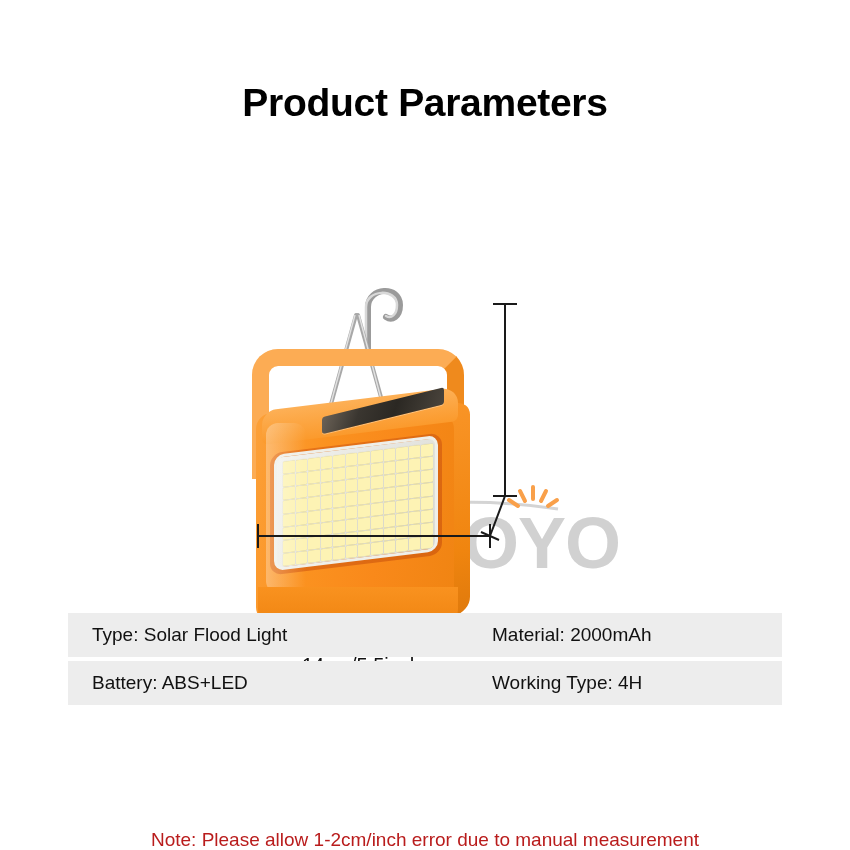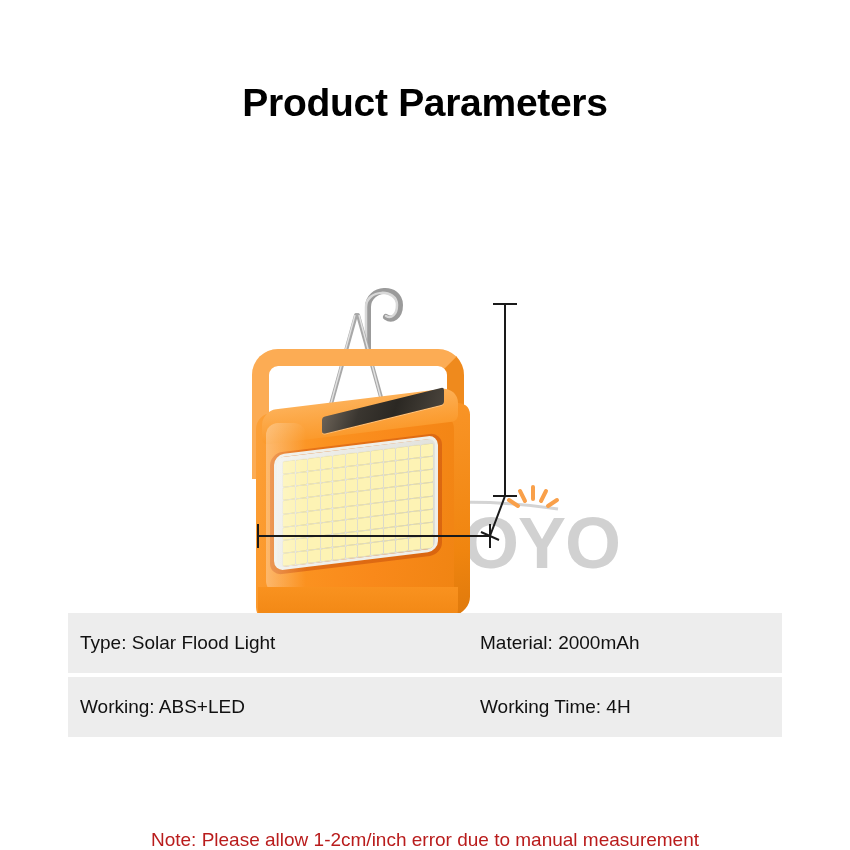--- a/index.html
+++ b/index.html
@@ -124,22 +124,22 @@
   .dim-label{
     position:absolute;font-size:20px;color:#111;white-space:nowrap;
   }
   .lbl-h{left:520px;top:340px;}
   .lbl-d{left:497px;top:478px;}
   .lbl-w{left:302px;top:503px;}
 
   
   .specs{position:absolute;left:68px;top:572px;width:714px;}
   .row{
-    position:relative;height:60px;background:#ededed;margin-bottom:4px;
-    display:flex;align-items:center;
+    position:relative;height:44px;background:#ededed;margin-bottom:4px;
+    display:flex;align-items:center;padding-left:12px;
   }
   .cell{font-size:19px;color:#111;padding-left:12px;}
   .cell.c1{width:400px;}
   .cell.c2{padding-left:0;}
   .note{
     position:absolute;left:0;top:788px;width:850px;text-align:center;
     font-size:19px;color:#b91c1c;
   }
 </style>
 </head>
@@ -313,20 +313,20 @@
     <div class="dim-label lbl-d">4cm/1.6inch</div>
     <div class="dim-label lbl-w">14cm/5.5inch</div>
   </div>
 
   <div class="specs">
     <div class="row">
       <div class="cell c1">Type: Solar Flood Light</div>
       <div class="cell c2">Material: 2000mAh</div>
     </div>
     <div class="row">
-      <div class="cell c1">Working: ABS+LED</div>
-      <div class="cell c2">Working Time: 4H</div>
+      <div class="cell c1">Battery: ABS+LED</div>
+      <div class="cell c2">Working Type: 4H</div>
     </div>
   </div>
 
   <div class="note">Note: Please allow 1-2cm/inch error due to manual measurement</div>
 
 </div>
 
 </body></html>

